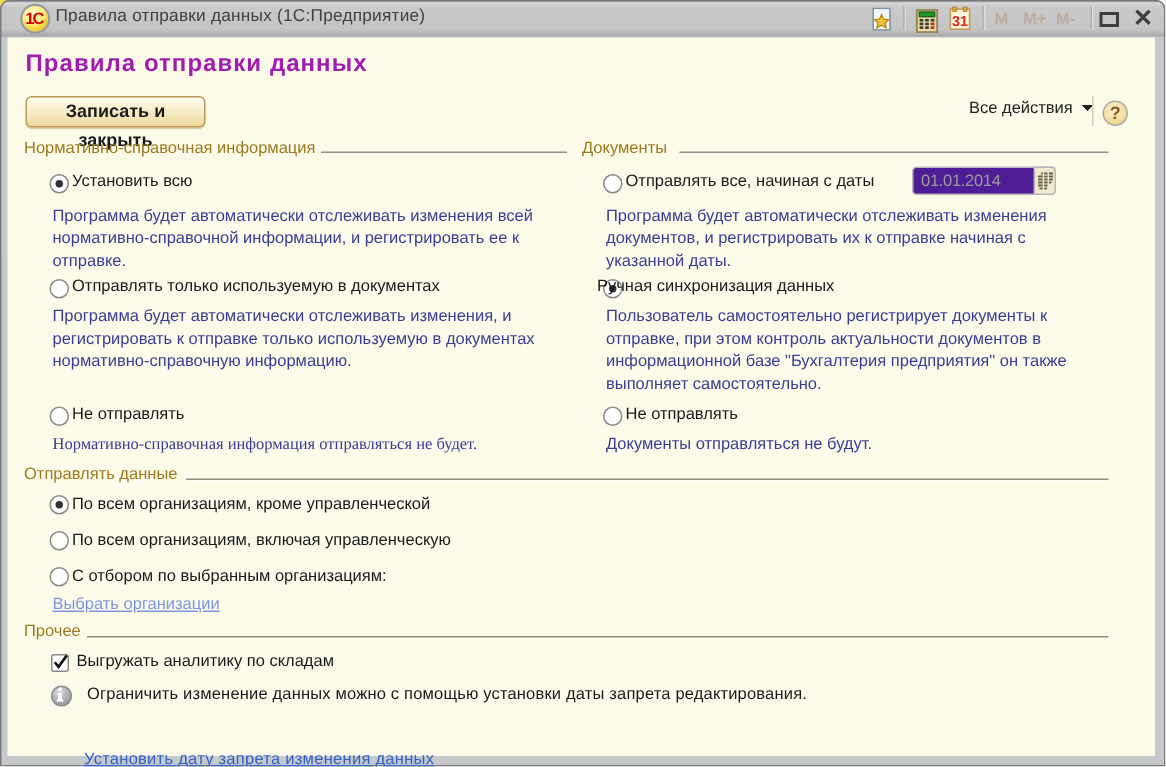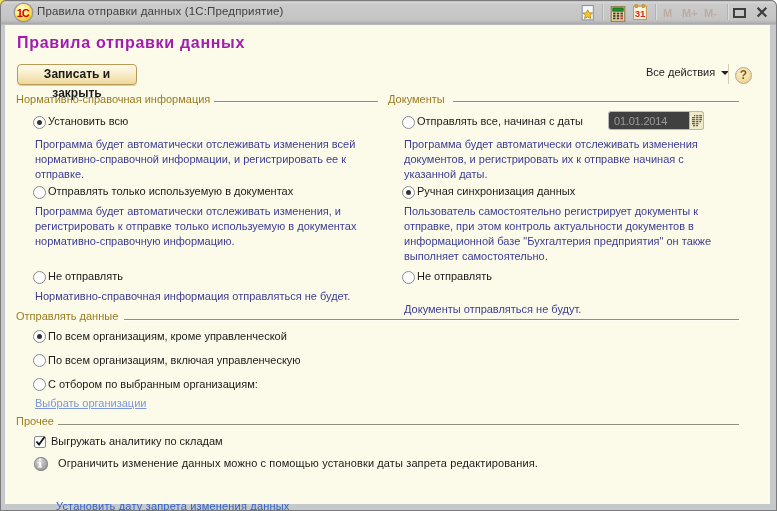--- a/index.html
+++ b/index.html
@@ -36,21 +36,21 @@
       background:radial-gradient(circle at 45% 35%, #fdf3cf 0%, #f3d795 70%, #e8bf66 100%);
       font-size:12px;font-weight:bold;color:#7d5c1c;text-align:center;line-height:15px;}
   .grp{position:absolute;font-size:11px;line-height:13px;color:#9c7a1e;white-space:nowrap;}
   .gline{position:absolute;height:1px;background:#908d7f;box-shadow:0 1px 0 rgba(255,255,255,.55);}
   .radio{position:absolute;width:13px;height:13px;border-radius:50%;border:1px solid #8a8a8a;background:#fff;}
   .radio.sel::after{content:"";position:absolute;left:3px;top:3px;width:5px;height:5px;border-radius:50%;background:#333;}
   .lbl{position:absolute;font-size:11px;line-height:13px;color:#1a1a1a;white-space:nowrap;}
   .desc{position:absolute;font-size:11px;line-height:15px;color:#3c3c94;}
   .link1{position:absolute;font-size:11px;line-height:13px;color:#7c96dd;text-decoration:underline;white-space:nowrap;}
   .link2{position:absolute;font-size:11px;line-height:13px;color:#3563c4;text-decoration:underline;white-space:nowrap;}
-  #datefield{position:absolute;left:608px;top:111px;width:96px;height:19px;border:1px solid #b7b7b7;border-radius:3px;background:#404040;}
+  #datefield{position:absolute;left:608px;top:111px;width:96px;height:19px;border:1px solid #b7b7b7;border-radius:3px;background:#4c1d95;}
   #datefield .dtext{position:absolute;left:5px;top:3px;font-size:11px;letter-spacing:-0.2px;color:#9b9b9b;}
   #datefield .dbtn{position:absolute;right:-1px;top:-1px;width:15px;height:19px;background:#f1e9cb;border:1px solid #b7b7b7;border-radius:0 3px 3px 0;}
   #checkbox{position:absolute;left:34px;top:436px;width:12px;height:12px;border:1px solid #8a8a8a;border-radius:2px;background:#fff;}
   #infoicon{position:absolute;left:34px;top:457px;width:14px;height:14px;border-radius:50%;
       background:radial-gradient(circle at 38% 28%, #dedede 0%, #b2b2b2 45%, #838383 100%);
       box-shadow:inset 0 0 0 1px #8d8d8d;}
 </style>
 </head>
 <body>
 <div id="yellowcorner"></div>
@@ -107,21 +107,21 @@
 <div class="gline" style="left:453px;top:101px;width:286px;"></div>
 
 <div class="radio sel" style="left:33px;top:116px;"></div>
 <div class="lbl" style="left:48px;top:115px;">Установить всю</div>
 <div class="desc" style="left:35px;top:137px;">Программа будет автоматически отслеживать изменения всей<br>нормативно-справочной информации, и регистрировать ее к<br>отправке.</div>
 <div class="radio" style="left:33px;top:186px;"></div>
 <div class="lbl" style="left:48px;top:185px;">Отправлять только используемую в документах</div>
 <div class="desc" style="left:35px;top:204px;">Программа будет автоматически отслеживать изменения, и<br>регистрировать к отправке только используемую в документах<br>нормативно-справочную информацию.</div>
 <div class="radio" style="left:33px;top:271px;"></div>
 <div class="lbl" style="left:48px;top:270px;">Не отправлять</div>
-<div class="desc" style="left:35px;top:289px;">Нормативно-справочная информация отправляться не будет.</div>
+<div class="desc" style="left:35px;top:289px;font-family:Liberation Serif, serif;">Нормативно-справочная информация отправляться не будет.</div>
 
 <div class="radio" style="left:402px;top:116px;"></div>
 <div class="lbl" style="left:417px;top:115px;">Отправлять все, начиная с даты</div>
 <div id="datefield">
     <span class="dtext">01.01.2014</span>
     <span class="dbtn">
       <svg width="11" height="13" viewBox="0 0 11 13" style="position:absolute;left:2px;top:2px;">
   <g fill="#63634f">
     <rect x="2" y="1" width="8" height="1.3"></rect>
     <rect x="0" y="3" width="10" height="1.3"></rect>
@@ -132,25 +132,25 @@
   </g>
   <g fill="#f1e9cb">
     <rect x="3.2" y="0" width="0.9" height="13"></rect>
     <rect x="6.4" y="0" width="0.9" height="13"></rect>
   </g>
 </svg>
     </span>
   </div>
 <div class="desc" style="left:404px;top:137px;">Программа будет автоматически отслеживать изменения<br>документов, и регистрировать их к отправке начиная с<br>указанной даты.</div>
 <div class="radio sel" style="left:402px;top:186px;"></div>
-<div class="lbl" style="left:417px;top:185px;text-align:center;">Ручная синхронизация данных</div>
+<div class="lbl" style="left:398px;top:185px;text-align:center;">Ручная синхронизация данных</div>
 <div class="desc" style="left:404px;top:204px;">Пользователь самостоятельно регистрирует документы к<br>отправке, при этом контроль актуальности документов в<br>информационной базе "Бухгалтерия предприятия" он также<br>выполняет самостоятельно.</div>
 <div class="radio" style="left:402px;top:271px;"></div>
 <div class="lbl" style="left:417px;top:270px;">Не отправлять</div>
-<div class="desc" style="left:404px;top:289px;margin-top:13px;">Документы отправляться не будут.</div>
+<div class="desc" style="left:404px;top:289px;">Документы отправляться не будут.</div>
 
 <div class="grp" style="left:16px;top:310px;text-align:center;">Отправлять данные</div>
 <div class="gline" style="left:124px;top:319px;width:615px;"></div>
 <div class="radio sel" style="left:33px;top:330px;"></div>
 <div class="lbl" style="left:48px;top:330px;">По всем организациям, кроме управленческой</div>
 <div class="radio" style="left:33px;top:354px;"></div>
 <div class="lbl" style="left:48px;top:354px;">По всем организациям, включая управленческую</div>
 <div class="radio" style="left:33px;top:378px;"></div>
 <div class="lbl" style="left:48px;top:378px;">С отбором по выбранным организациям:</div>
 <div class="link1" style="left:35px;top:397px;">Выбрать организации</div>

